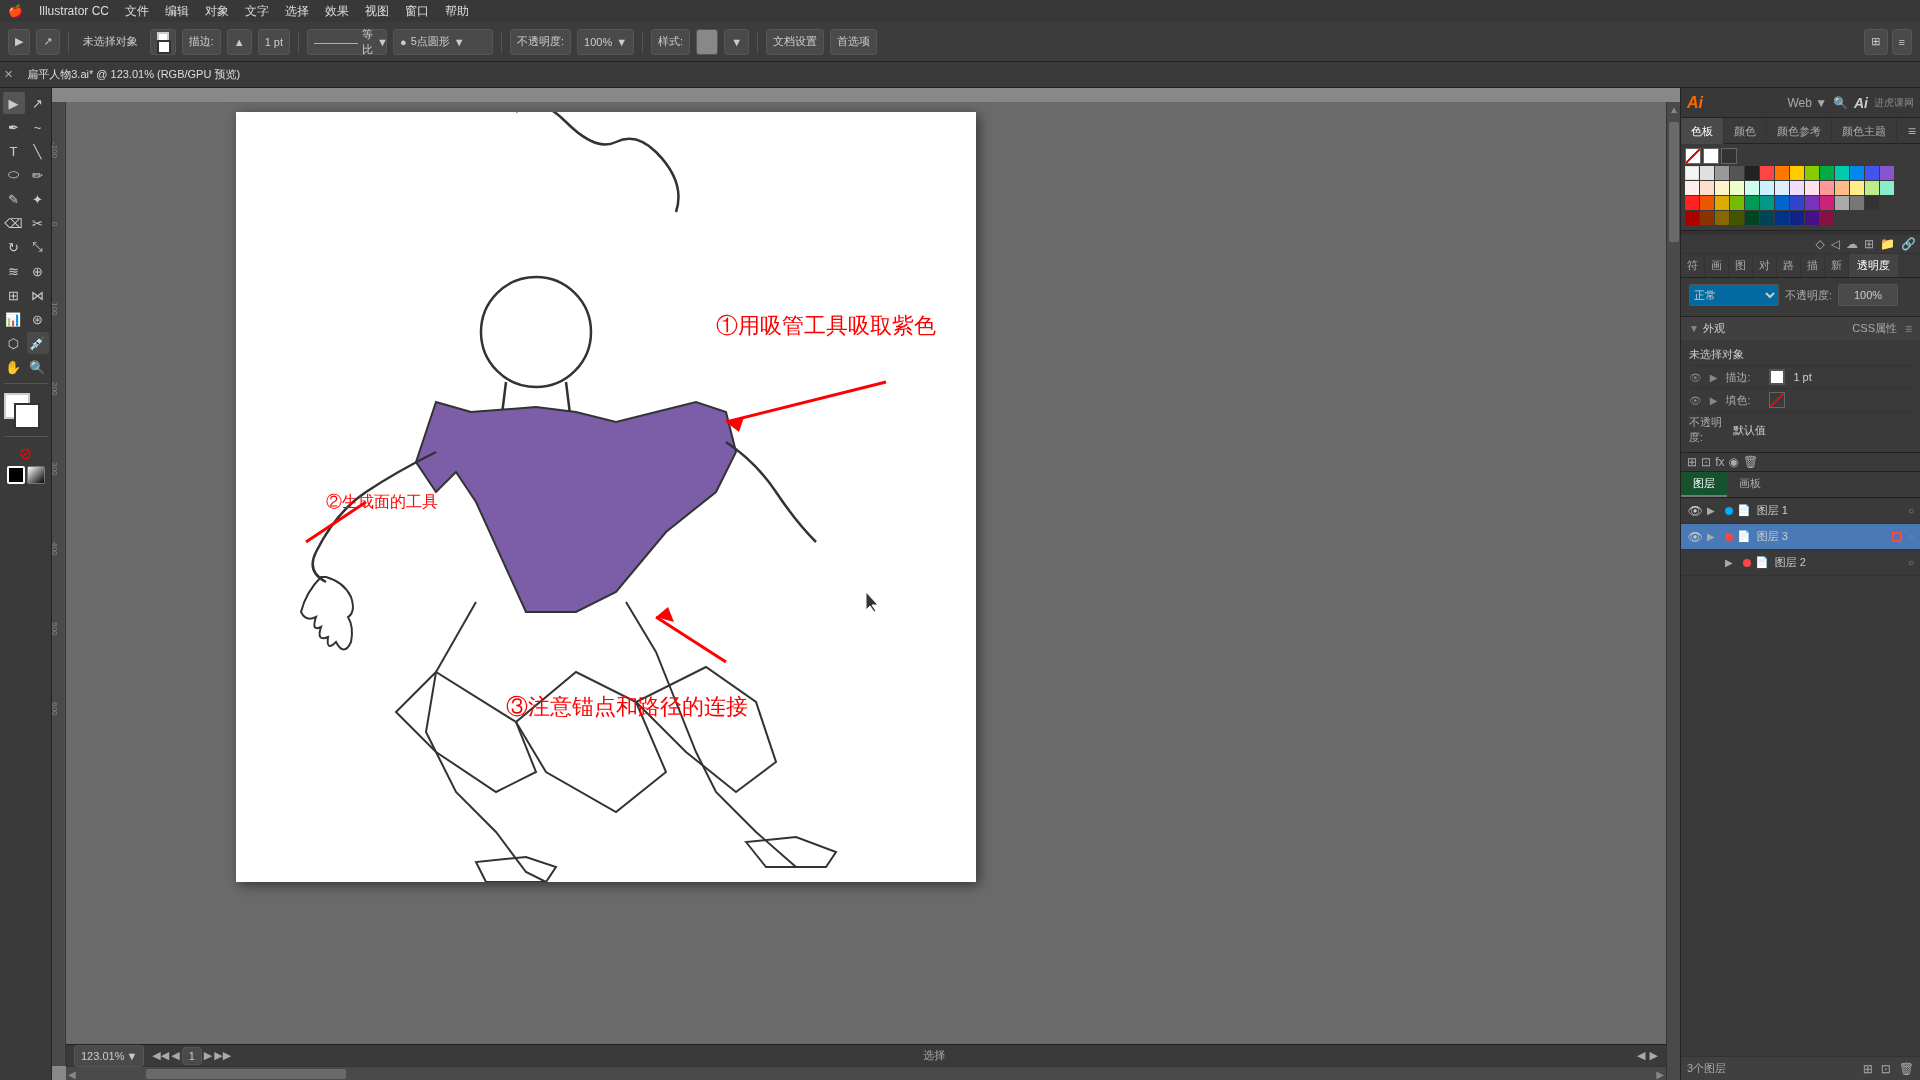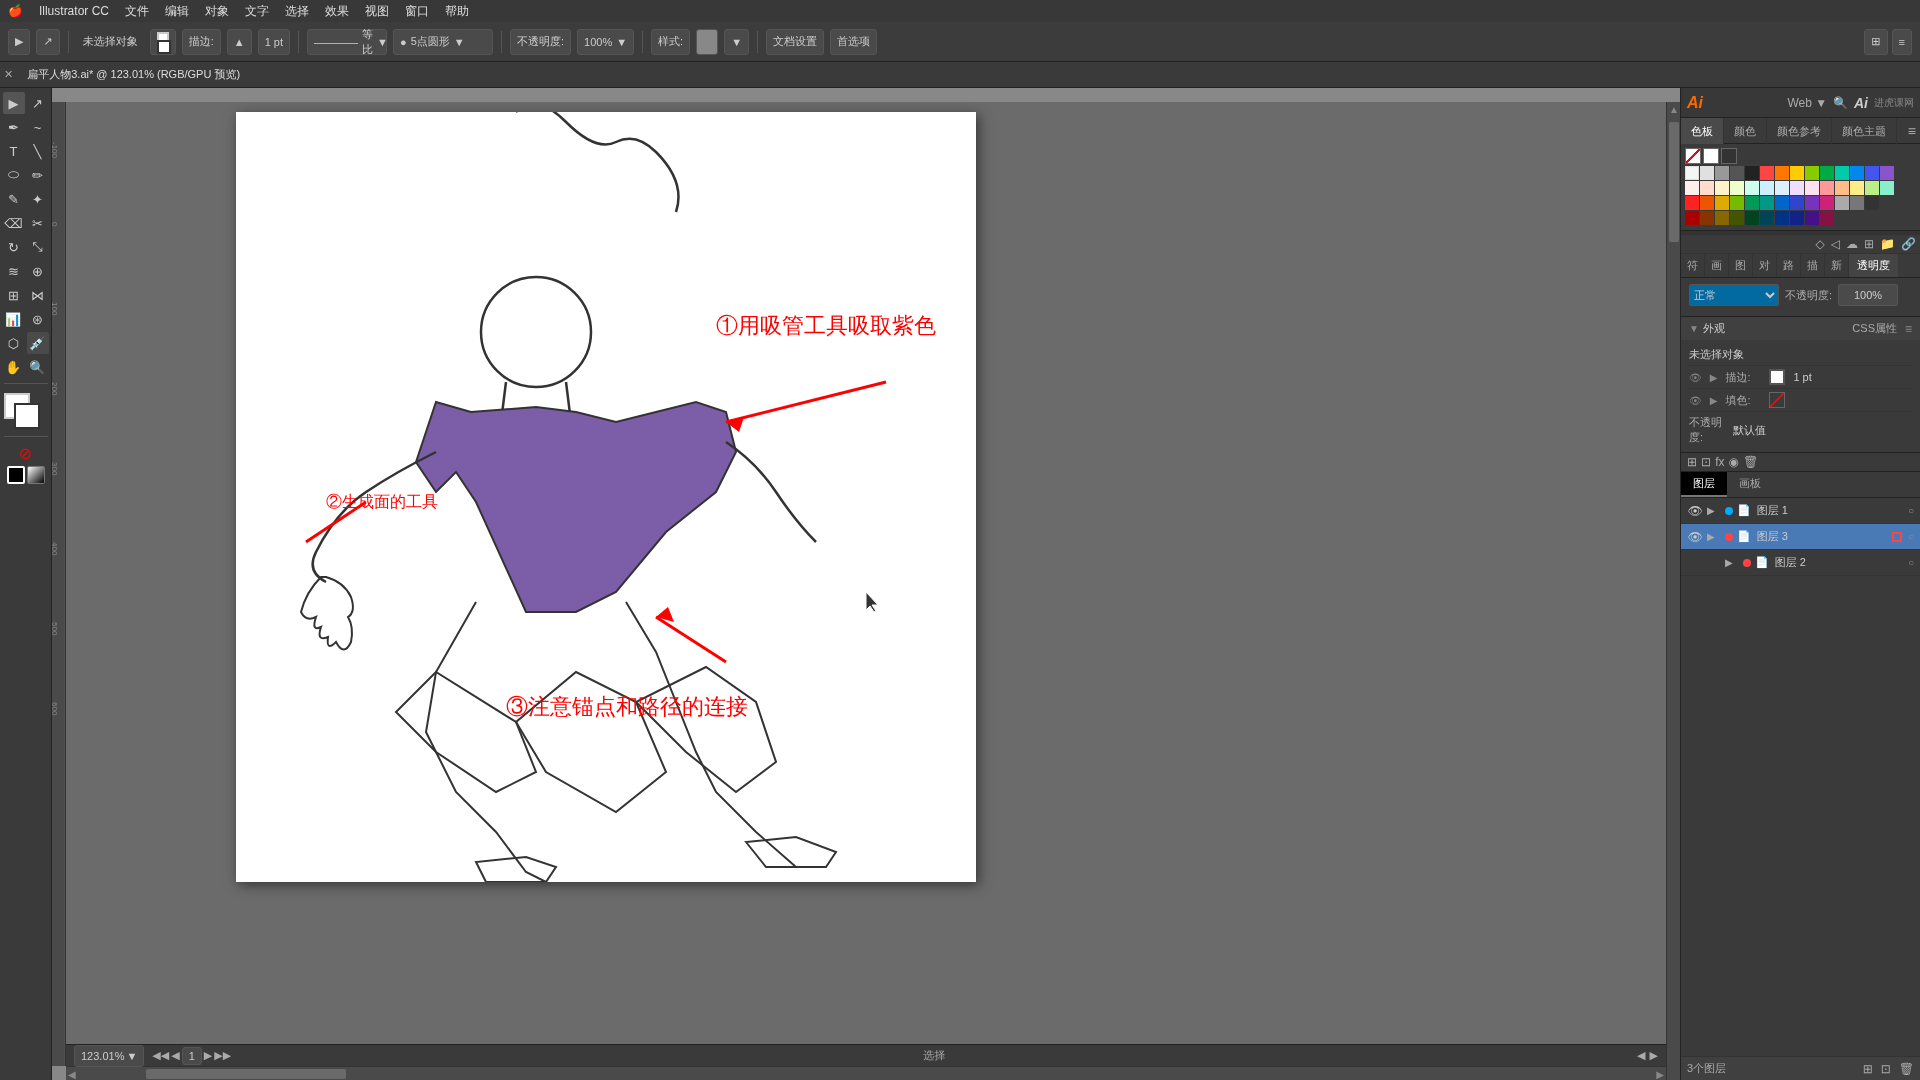--- a/index.html
+++ b/index.html
@@ -70,21 +70,21 @@
     .appear-row { display: flex; align-items: center; gap: 4px; padding: 3px 0; border-bottom: 1px solid #333; }
     .appear-label { font-size: 11px; color: #aaa; width: 40px; }
     .appear-val { font-size: 11px; color: #ccc; }
     .appear-swatch { width: 16px; height: 16px; border: 1px solid #666; }
     .eye-icon { color: #888; font-size: 10px; }
 
     
     .layer-panel { flex: 1; display: flex; flex-direction: column; }
     .layer-tabs { display: flex; border-bottom: 1px solid #222; }
     .layer-tab { padding: 4px 12px; font-size: 11px; cursor: pointer; color: #aaa; }
-    .layer-tab.active { background: #000000; color: #fff; border-bottom: 2px solid #777; }
+    .layer-tab.active { background: #14532d; color: #fff; border-bottom: 2px solid #777; }
     .layer-list { flex: 1; overflow-y: auto; }
     .layer-row { display: flex; align-items: center; padding: 3px 6px; gap: 4px; border-bottom: 1px solid #333; height: 26px; }
     .layer-row.active { background: #4a7ab5; }
     .layer-vis { width: 16px; height: 16px; display: flex; align-items: center; justify-content: center; cursor: pointer; }
     .layer-color { width: 8px; height: 8px; border-radius: 50%; }
     .layer-expand { width: 14px; cursor: pointer; color: #aaa; font-size: 10px; }
     .layer-name { font-size: 11px; flex: 1; }
     .layer-lock { font-size: 10px; color: #888; }
     .layer-bottom { display: flex; align-items: center; justify-content: space-between; padding: 4px 6px; border-top: 1px solid #333; background: #404040; }
     .layer-bottom-text { font-size: 11px; color: #aaa; }

